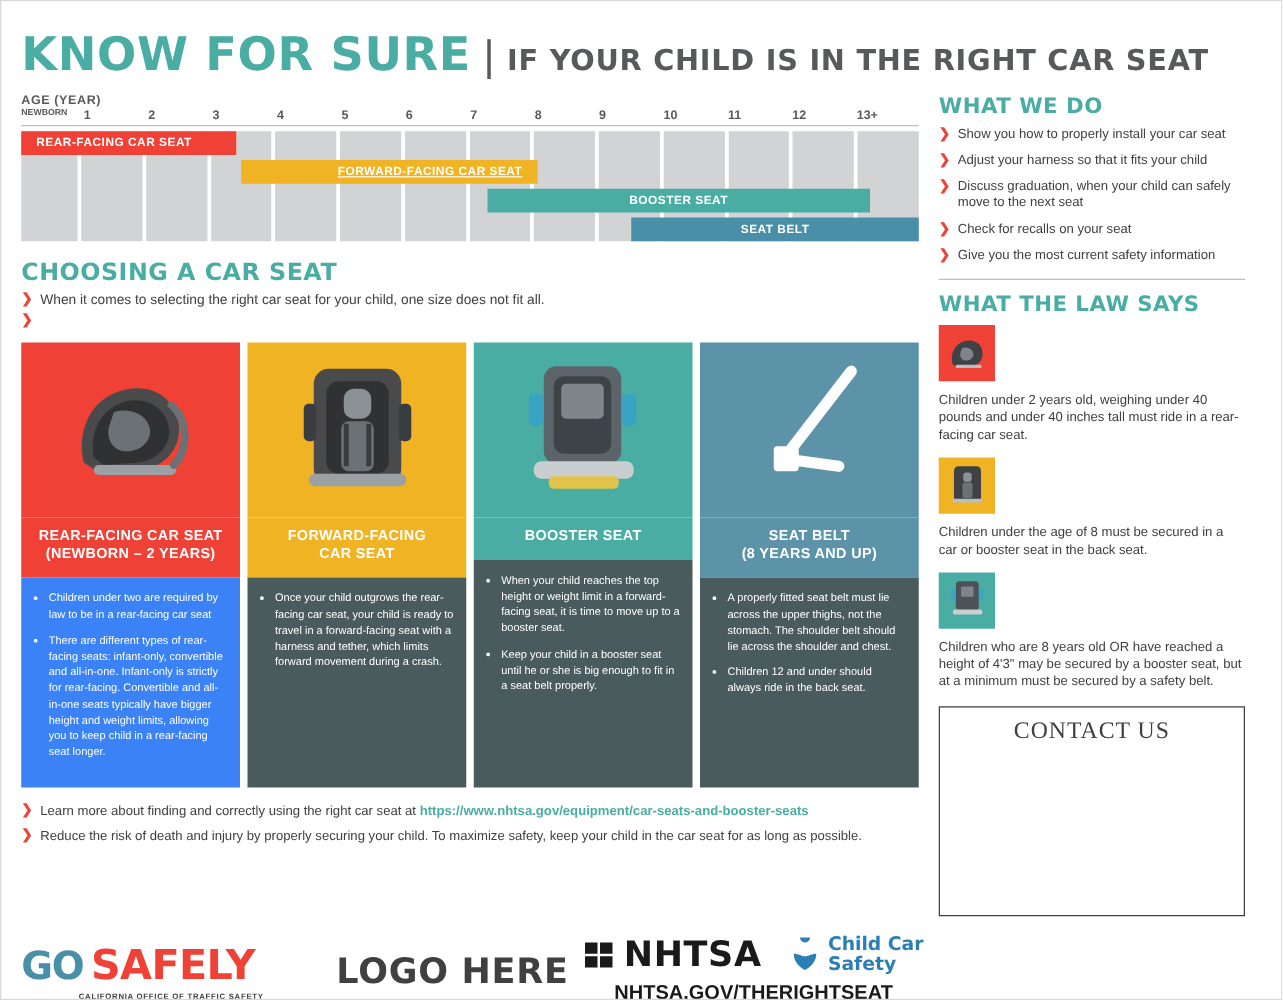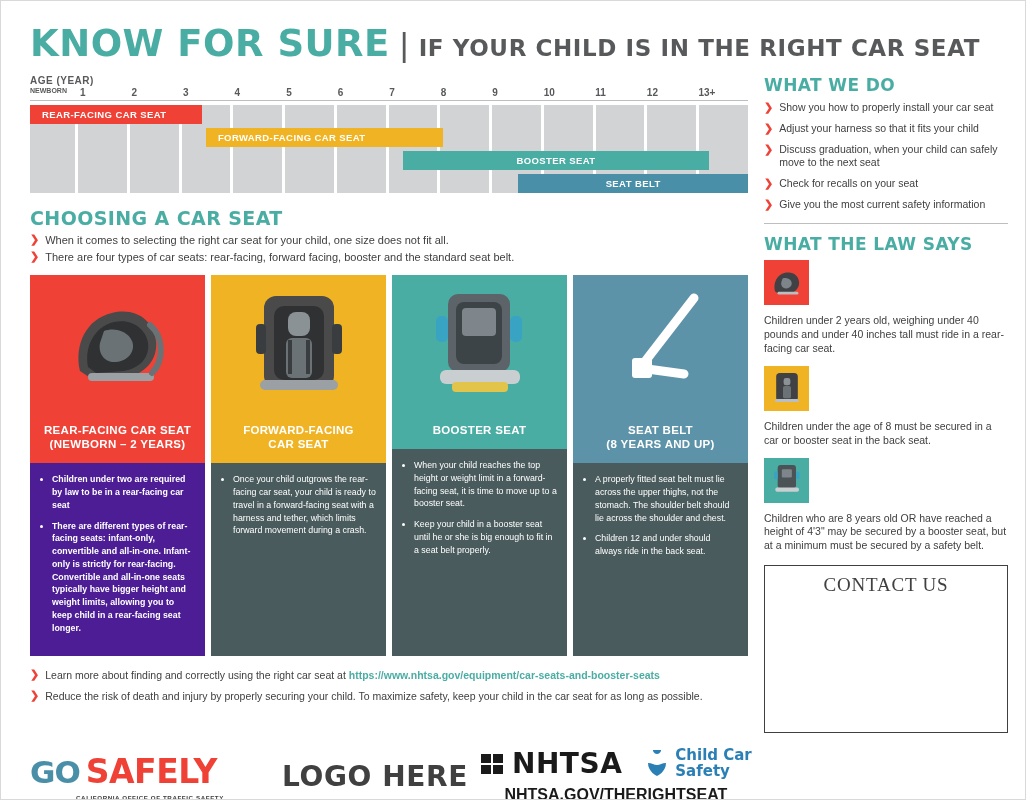--- a/index.html
+++ b/index.html
@@ -4,21 +4,21 @@
 <style>
   html,body{margin:0;padding:0;}
   body{
     width:1026px;height:800px;
     background:#ffffff;
     font-family:"Liberation Sans", sans-serif;
     color:#404041;
     overflow:hidden;
     position:relative;
   }
-  .page{position:relative;width:1026px;height:800px;box-sizing:border-box;padding:22px 18px 10px 30px;}
+  .page{position:relative;width:1026px;height:800px;box-sizing:border-box;padding:22px 18px 10px 17px;}
 
   
   .header{display:flex;align-items:baseline;gap:10px;margin-bottom:10px;}
   .header h1{
     margin:0;font-size:37px;letter-spacing:0.5px;color:#4aada4;
     font-weight:bold;font-family:"DejaVu Sans", sans-serif;
   }
   .header .divider{font-size:34px;color:#58595b;font-weight:300;line-height:1;}
   .header h2{
     margin:0;font-size:23px;color:#58595b;font-weight:bold;letter-spacing:0.6px;
@@ -35,42 +35,42 @@
   .ticks{display:flex;margin-top:1px;border-bottom:1px solid #bcbec0;padding-bottom:2px;}
   .tick-newborn{width:48px;font-size:7px;font-weight:bold;color:#58595b;text-align:left;}
   .tick{flex:1;font-size:10px;font-weight:bold;color:#58595b;text-align:left;padding-left:2px;}
   .grid{position:relative;height:88px;margin-top:4px;}
   .grid-cells{position:absolute;inset:0;display:flex;gap:3px;}
   .cell{flex:1;background:#d1d3d4;}
   .cell.nb{flex:0 0 45px;}
   .bar{position:absolute;height:19px;display:flex;align-items:center;color:#fff;font-size:9.5px;font-weight:bold;letter-spacing:0.4px;}
   .bar span{padding:0 12px;}
   .bar.rf{left:0;top:0;width:24%;background:#ef4136;justify-content:flex-start;}
-  .bar.ff{left:24.5%;top:23px;width:33%;background:#f0b323;justify-content:flex-start;}
+  .bar.ff{left:24.5%;top:23px;width:33%;background:#f0b323;justify-content:flex-end;text-decoration:underline;}
   .bar.bs{left:52%;top:46px;width:42.5%;background:#4aada4;justify-content:center;}
   .bar.sb{left:68%;top:69px;width:32%;background:#4a8fa8;justify-content:center;}
 
   
   h3.section{
     font-size:19px;color:#4aada4;font-weight:bold;margin:14px 0 4px 0;letter-spacing:0.4px;
     font-family:"DejaVu Sans", sans-serif;
   }
   .bullet-row{display:flex;gap:6px;align-items:flex-start;font-size:11px;line-height:1.35;margin-bottom:2px;}
   .chev{color:#ef4136;font-weight:bold;font-size:11px;line-height:1.25;}
 
   
   .cards{display:flex;gap:6px;margin-top:10px;}
   .card{width:175px;display:flex;flex-direction:column;}
   .card .pic{height:140px;display:flex;align-items:center;justify-content:center;}
   .card .cap{
     text-align:center;color:#fff;font-size:11.5px;font-weight:bold;line-height:1.25;
     padding:8px 6px 12px;letter-spacing:0.3px;
   }
   .card .list{background:#4a5b5e;color:#fff;flex:1;padding:10px 10px 14px;}
-  .card.c1 .list{background:#4c1d95;font-weight:bold;}
+  .card.c1 .list{background:#3b82f6;}
   .card .list ul{margin:0;padding-left:12px;}
   .card .list li{font-size:8.8px;line-height:1.45;margin-bottom:8px;}
   .c1 .pic,.c1 .cap{background:#ef4136;}
   .c2 .pic,.c2 .cap{background:#f0b323;}
   .c3 .pic,.c3 .cap{background:#4aada4;}
   .c4 .pic,.c4 .cap{background:#5d93a8;}
 
   
   .foot-bullets{margin-top:12px;}
   .foot-bullets .bullet-row{font-size:10.5px;margin-bottom:6px;}
@@ -176,21 +176,20 @@
         </div>
       </div>
 
       <h3 class="section">CHOOSING A CAR SEAT</h3>
       <div class="bullet-row">
         <span class="chev">❯</span>
         <span>When it comes to selecting the right car seat for your child, one size does not fit all.</span>
       </div>
       <div class="bullet-row">
         <span class="chev">❯</span>
-        <span>There are four types of car seats: rear-facing, forward facing, booster and the standard seat belt.</span>
       </div>
 
       <div class="cards">
 
         <div class="card c1">
           <div class="pic">
             <svg width="120" height="120" viewBox="0 0 120 120" aria-hidden="true">
               <path d="M22 86 C16 60 28 34 54 28 C78 22 96 36 98 56 C100 74 88 88 70 92 L34 94 Z" fill="#4a4a4a"></path>
               <path d="M30 82 C26 62 36 42 56 37 C74 33 88 44 90 58 C92 72 82 83 66 86 L38 88 Z" fill="#2f3133"></path>
               <path d="M46 46 C56 42 70 46 74 56 C78 66 70 76 58 77 C46 78 40 68 42 58 Z" fill="#6b7276"></path>

